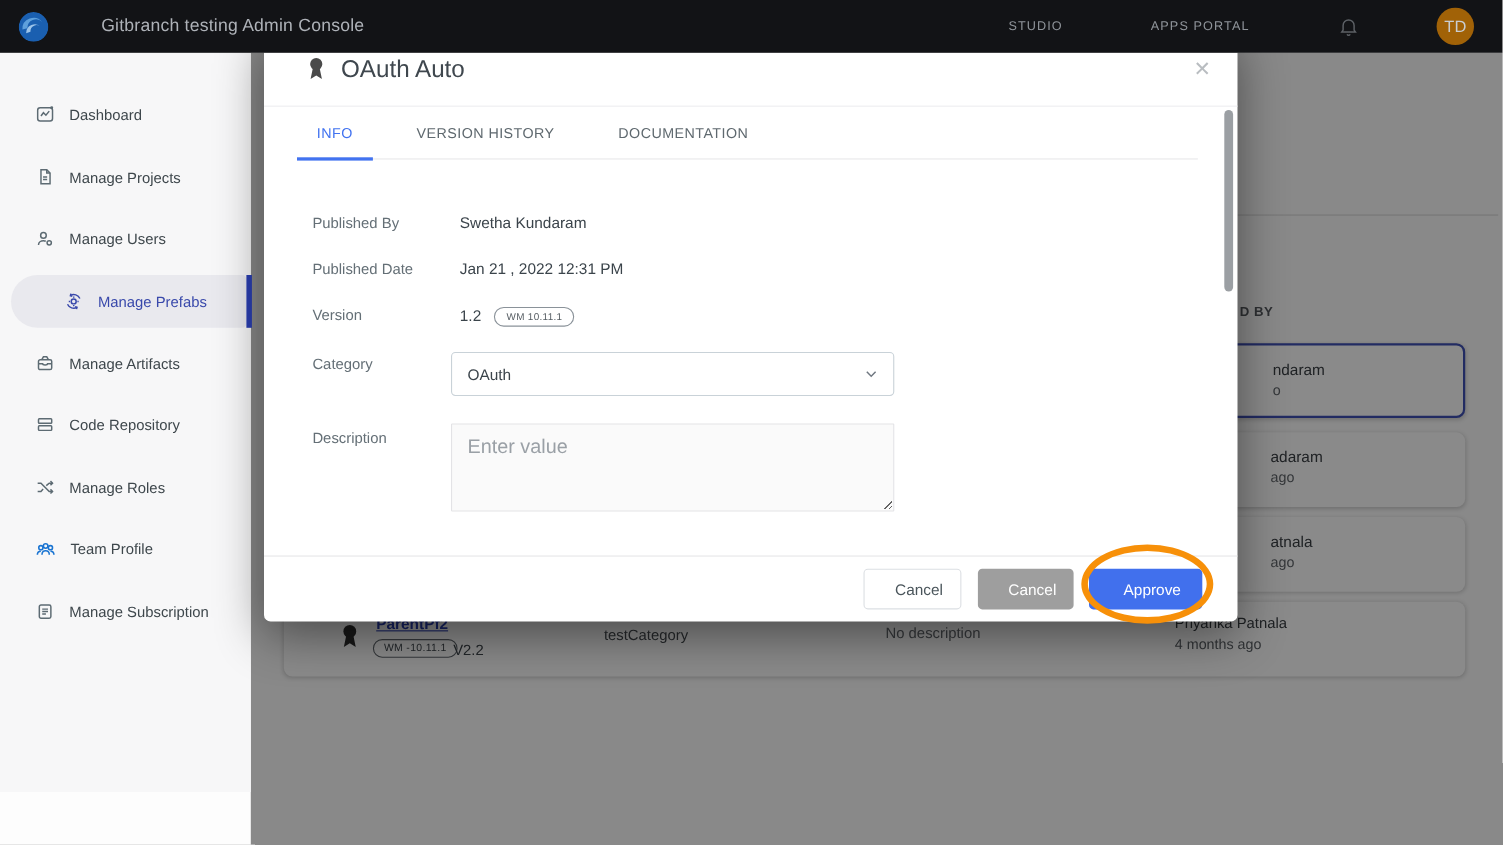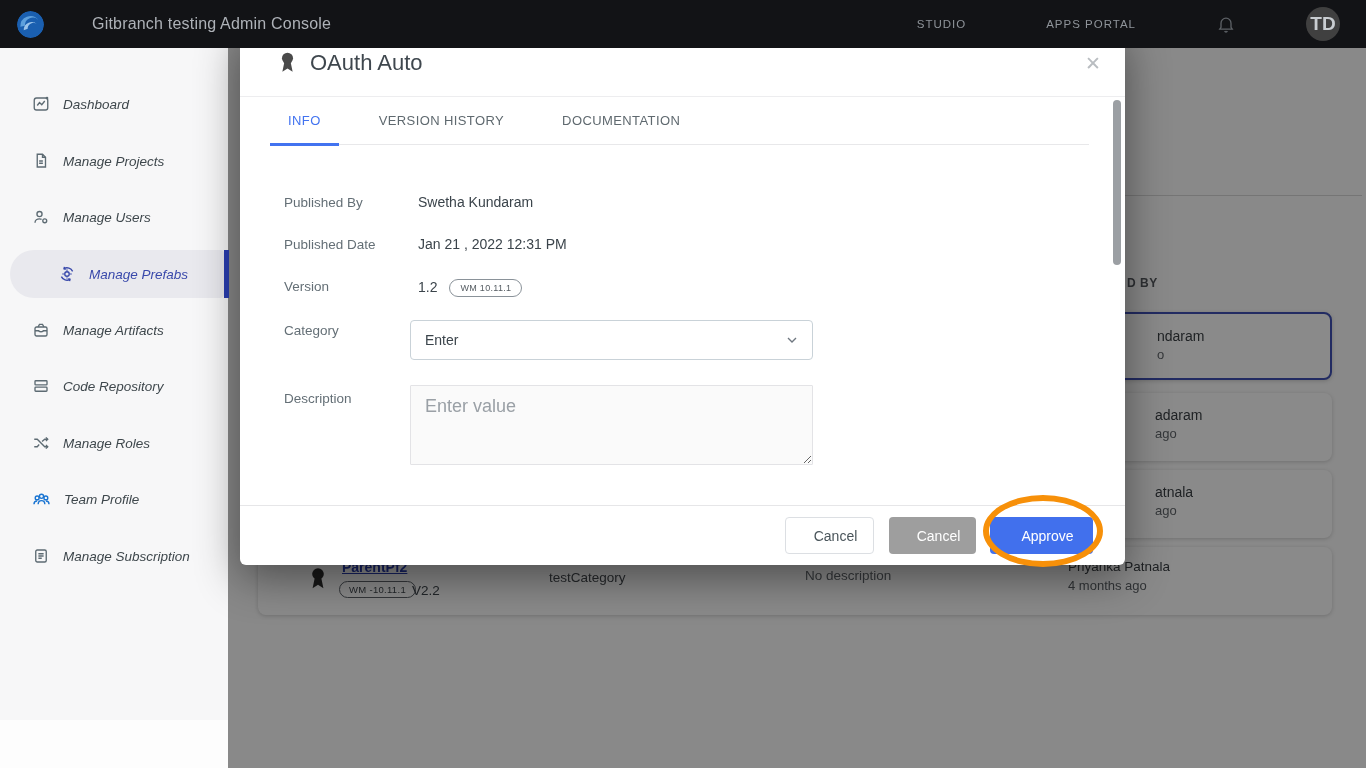--- a/index.html
+++ b/index.html
@@ -7,26 +7,26 @@
   body { font-family:"Liberation Sans","DejaVu Sans",sans-serif; position:relative; background:#fdfdfd; }
 
   
   .topbar { position:absolute; left:0; top:0; width:1366px; height:48px; background:#121316;
             display:flex; align-items:center; z-index:30;gap:32px; }
   .logo { width:27px; height:27px; border-radius:50%; margin-left:17px; flex:0 0 auto; }
   .topbar-title { color:#aeb2b8; font-size:16px; margin-left:16px; letter-spacing:.2px; }
   .topbar-spacer { flex:1; }
   .topbar-nav { color:#8f949a; font-size:11.5px; letter-spacing:1px; margin-right:48px; cursor:pointer; }
   .bell { color:#5d6166; margin-right:38px; cursor:pointer; display:flex; }
-  .avatar { width:34px; height:34px; border-radius:50%; background:#404040; color:#c9cdd1;
-            font-size:19px; font-weight:bold; display:flex; align-items:center; justify-content:center;
+  .avatar { width:34px; height:34px; border-radius:50%; background:#a16207; color:#c9cdd1;
+            font-size:15px; font-weight:normal; display:flex; align-items:center; justify-content:center;
             margin-right:26px; cursor:pointer; }
 
   
-  .sidebar { position:absolute; left:0; top:48px; width:228px; height:672px; background:#f7f7f8; z-index:6;font-style:italic; }
+  .sidebar { position:absolute; left:0; top:48px; width:228px; height:672px; background:#f7f7f8; z-index:6; }
   .side-item { position:absolute; left:0; width:228px; height:56px; display:flex; align-items:center;
                cursor:pointer; color:#3e474c; font-size:13.5px; }
   .side-item .s-icon { margin-left:32px; margin-right:13px; color:#5d6b73; display:flex; }
   .side-item.selected { color:#3949ab;padding-left:26px; }
   .side-item.selected .s-icon { color:#3949ab; }
   .side-item.selected .pill { position:absolute; left:10px; right:4px; top:4px; bottom:4px;
                background:#e9e9ee; border-radius:24px 4px 4px 24px; z-index:-1; }
   .side-item.selected .bar { position:absolute; right:-1px; top:4px; bottom:4px; width:5px; background:#2a3eb1; }
   .side-item .team-blue { color:#1b75d2; }
 
@@ -276,21 +276,21 @@
   <span class="f-value" style="top:164px">Swetha Kundaram</span>
 
   <span class="f-label" style="top:207px">Published Date</span>
   <span class="f-value" style="top:206px">Jan 21 , 2022 12:31 PM</span>
 
   <span class="f-label" style="top:249px">Version</span>
   <span class="f-value" style="top:249px"><span>1.2</span><span class="ver-badge">WM 10.11.1</span></span>
 
   <span class="f-label" style="top:293px">Category</span>
   <div class="select">
-    <span class="sel-val">Enter</span>
+    <span class="sel-val">OAuth</span>
     <span class="chev">
       <svg width="16" height="16" viewBox="0 0 24 24" fill="none" stroke="currentColor" stroke-width="2">
         <polyline points="6 9 12 15 18 9"></polyline>
         </svg>
     </span>
   </div>
 
   <span class="f-label" style="top:361px">Description</span>
   <textarea class="desc-area" placeholder="Enter value" style=""></textarea>
 

